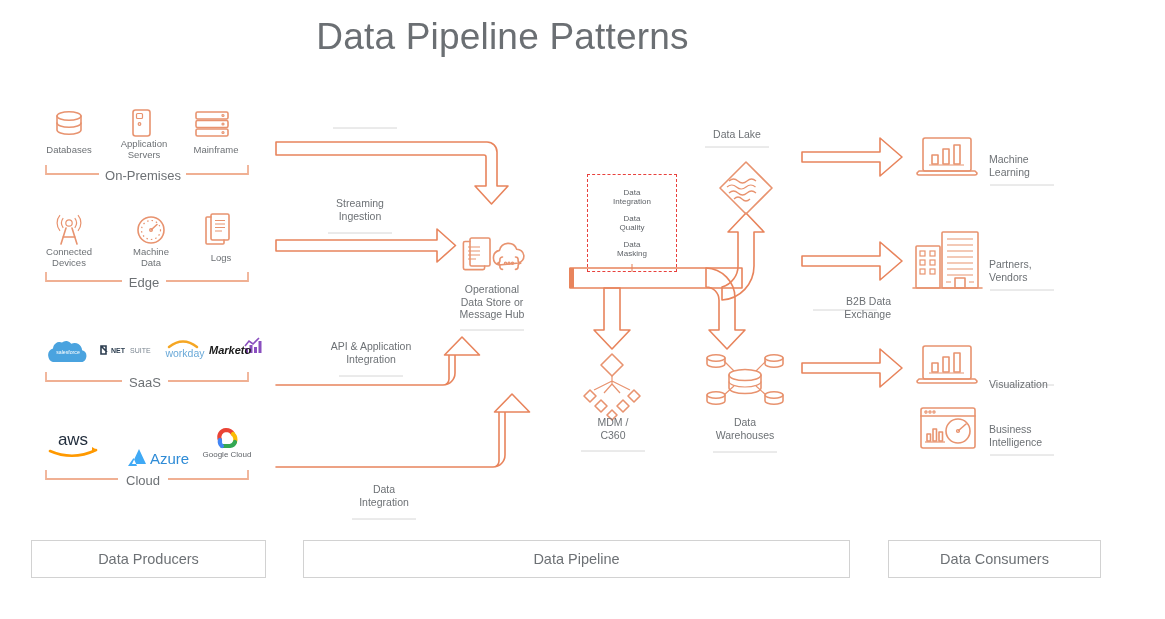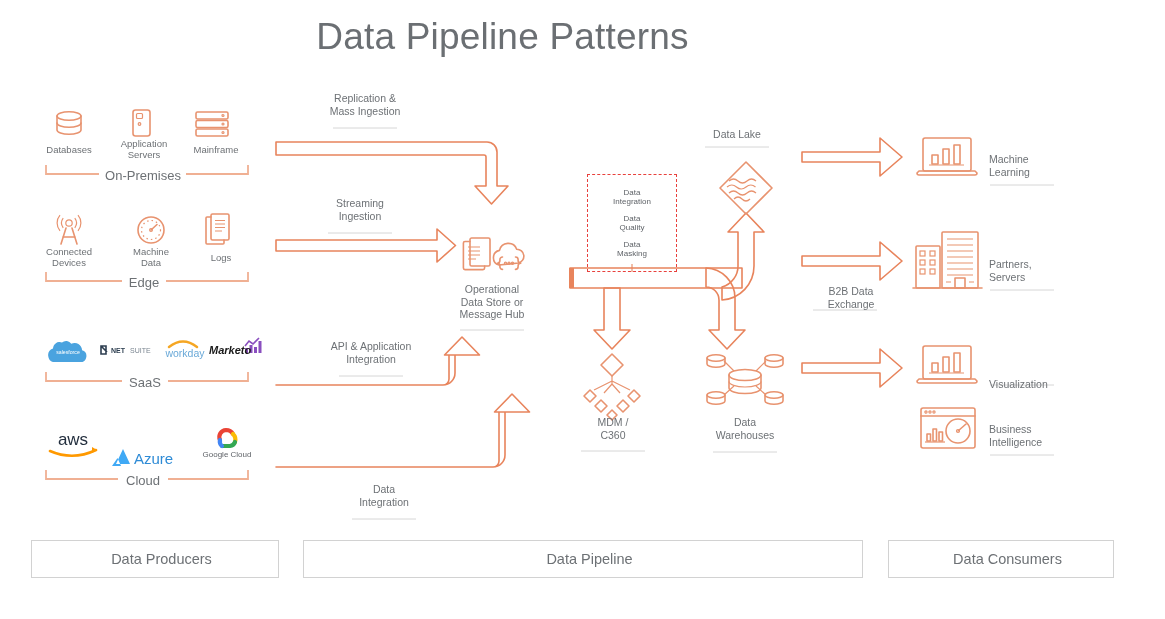--- a/index.html
+++ b/index.html
@@ -30,21 +30,21 @@
     position:absolute;text-align:center;font-size:13px;color:#6d7175;
   }
 
   
   svg.layer{position:absolute;left:0;top:0;width:1165px;height:619px;overflow:visible;}
 
   
   .footbox{
     position:absolute;border:1px solid #d2d2d2;background:#fff;
     display:flex;align-items:center;justify-content:center;
-    font-size:14.5px;color:#6d7175;padding-left:13px;
+    font-size:14.5px;color:#6d7175;
   }
 
   
   #dashbox{
     position:absolute;left:587px;top:174px;width:90px;height:98px;
     border:1px dashed #e8403c;box-sizing:border-box;
     display:flex;flex-direction:column;align-items:center;justify-content:center;
     gap:7px;font-size:8px;line-height:9.5px;text-align:center;color:#5f6368;
     background:transparent;
   }
@@ -382,21 +382,21 @@
     </svg>
   </div>
 
   <div class="logo" style="left:42px;top:428px;width:62px;height:32px;">
     <svg viewBox="0 0 62 32" width="62" height="32">
       <text x="31" y="17" font-size="17" fill="#232f3e" text-anchor="middle" font-family="'Liberation Sans',sans-serif">aws</text>
       <path d="M8 23 q23 10 46 -1" stroke="#ff9900" stroke-width="2.6" fill="none" stroke-linecap="round"></path>
       <path d="M50 19 l5 3 l-5 3" fill="#ff9900"></path>
     </svg>
   </div>
-  <div class="logo" style="left:104px;top:446px;width:82px;height:24px;">
+  <div class="logo" style="left:120px;top:446px;width:82px;height:24px;">
     <svg viewBox="0 0 82 24" width="82" height="24">
       <path d="M12 18 L19 3 L26 18 Z M8 20 L17 20 L13.5 12 Z" fill="#3fa9f5"></path>
       <text x="30" y="18" font-size="15" fill="#2e8bd6" font-family="'Liberation Sans',sans-serif">Azure</text>
     </svg>
   </div>
   <div class="logo" style="left:192px;top:424px;width:70px;height:36px;">
     <svg viewBox="0 0 70 36" width="70" height="36">
       <path d="M28 16 a7 7 0 0 1 6 -10 a8 8 0 0 1 7 4" stroke="#ea4335" stroke-width="4.2" fill="none" stroke-linecap="round"></path>
       <path d="M41 10 a8 8 0 0 1 2 8" stroke="#fbbc05" stroke-width="4.2" fill="none" stroke-linecap="round"></path>
       <path d="M43 18 a6 6 0 0 1 -5 4 H30" stroke="#34a853" stroke-width="4.2" fill="none" stroke-linecap="round"></path>
@@ -423,47 +423,45 @@
 Devices</div>
   <div class="icn-lbl" style="left:111px;top:246px;width:80px;">Machine
 Data</div>
   <div class="icn-lbl" style="left:181px;top:252px;width:80px;">Logs</div>
 
   <div class="grp-lbl" style="left:98px;top:168px;width:90px;">On-Premises</div>
   <div class="grp-lbl" style="left:122px;top:275px;width:44px;">Edge</div>
   <div class="grp-lbl" style="left:122px;top:375px;width:46px;">SaaS</div>
   <div class="grp-lbl" style="left:118px;top:473px;width:50px;">Cloud</div>
 
-  <div class="lbl" style="left:305px;top:92px;width:120px;">Replication &amp;
-Mass Ingestion</div>
   <div class="lbl" style="left:300px;top:197px;width:120px;">Streaming
 Ingestion</div>
   <div class="lbl" style="left:301px;top:340px;width:140px;">API &amp; Application
 Integration</div>
   <div class="lbl" style="left:324px;top:483px;width:120px;">Data
 Integration</div>
 
   <div class="lbl" style="left:432px;top:283px;width:120px;">Operational
 Data Store or
 Message Hub</div>
   <div class="lbl" style="left:687px;top:128px;width:100px;text-align:center;">Data Lake</div>
   <div class="lbl" style="left:563px;top:416px;width:100px;">MDM /
 C360</div>
   <div class="lbl" style="left:695px;top:416px;width:100px;">Data
 Warehouses</div>
 
   <div class="lbl" style="left:989px;top:153px;width:90px;text-align:left;">Machine
 Learning</div>
   <div class="lbl" style="left:989px;top:258px;width:90px;text-align:left;">Partners,
-Servers</div>
+Vendors</div>
   <div class="lbl" style="left:989px;top:366px;width:100px;text-align:left;margin-top:12px;">Visualization</div>
   <div class="lbl" style="left:989px;top:423px;width:100px;text-align:left;">Business
 Intelligence</div>
 
-  <div class="lbl" style="left:811px;top:285px;width:80px;text-align:center;">B2B Data
+  <div class="lbl" style="left:811px;top:295px;width:80px;text-align:right;">B2B Data
 Exchange</div>
 
   <div class="footbox" style="left:31px;top:540px;width:233px;height:36px;">
     <span>Data Producers</span>
   </div>
   <div class="footbox" style="left:888px;top:540px;width:211px;height:36px;">
     <span>Data Consumers</span>
   </div>
   <div class="footbox" style="left:303px;top:540px;width:545px;height:36px;">
     <span>Data Pipeline</span>

